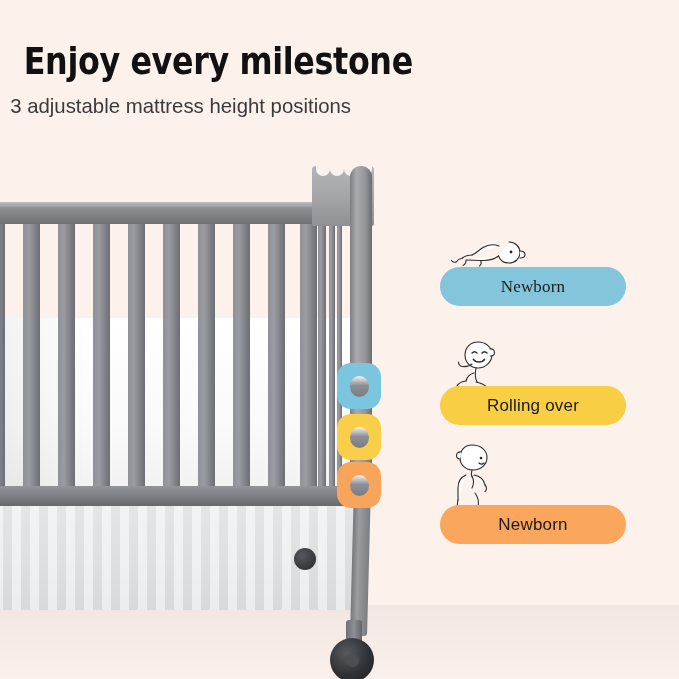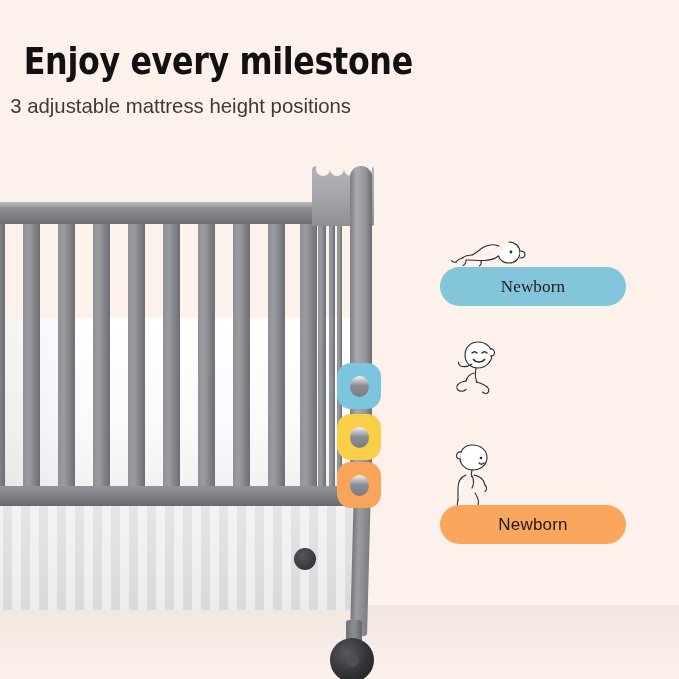--- a/index.html
+++ b/index.html
@@ -193,20 +193,23 @@
         <path d="M24 42c4 1 8 2 11 5"></path>
         <path d="M35 47c2 1.5 2.5 4 1 5.5-1.5 1.5-4 1-5.5-0.5"></path>
         <path d="M20 24c-3 2-6 3-9.5 2.5"></path>
         <path d="M10 26.5c-2-0.5-3.5-2-3.5-4.5"></path>
       </g>
       <path d="M20 13c1.5-1.5 3.5-1.5 5 0" fill="none" stroke="#2b2b2b" stroke-width="1.4" stroke-linecap="round"></path>
       <path d="M30 13c1.5-1.5 3.5-1.5 5 0" fill="none" stroke="#2b2b2b" stroke-width="1.4" stroke-linecap="round"></path>
       <path d="M21 19c3 4 9 4 12 0" fill="#fff" stroke="#2b2b2b" stroke-width="1.3" stroke-linejoin="round"></path>
     </svg>
 
+    <div class="pill p-rolling">
+      <span class="pill-label">Rolling over</span>
+    </div>
 
     <svg class="babyicon i-standing" viewBox="0 0 58 72">
       <g fill="#fff" stroke="#2b2b2b" stroke-width="1.1" stroke-linecap="round" stroke-linejoin="round">
         <path d="M22 2c9 0 15 5.5 15 12.5S31 27 23 27c-7 0-13-5-13-12S14 2 22 2z"></path>
         <path d="M11 9C8.5 8.5 6.5 10 6.5 12.5S8.5 16 10.5 16"></path>
         <path d="M22 27c-1 3-1 5 0 7"></path>
         <path d="M16 32c-5 2-8 7-8 13v12"></path>
         <path d="M24 32c6 1 10 5 11 10"></path>
         <path d="M35 42c2 2 2 5 0 6.5"></path>
         <path d="M22 33c2 4 2 8 0 12"></path>

